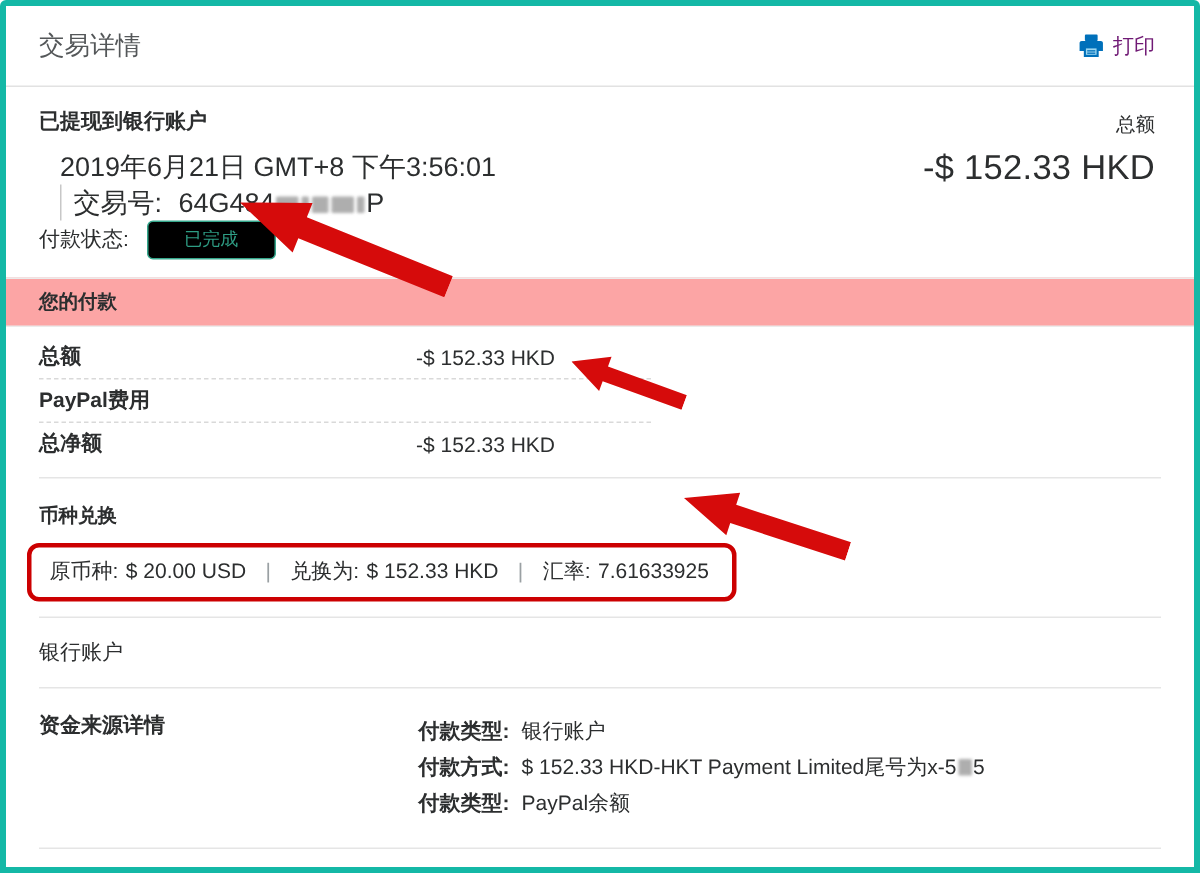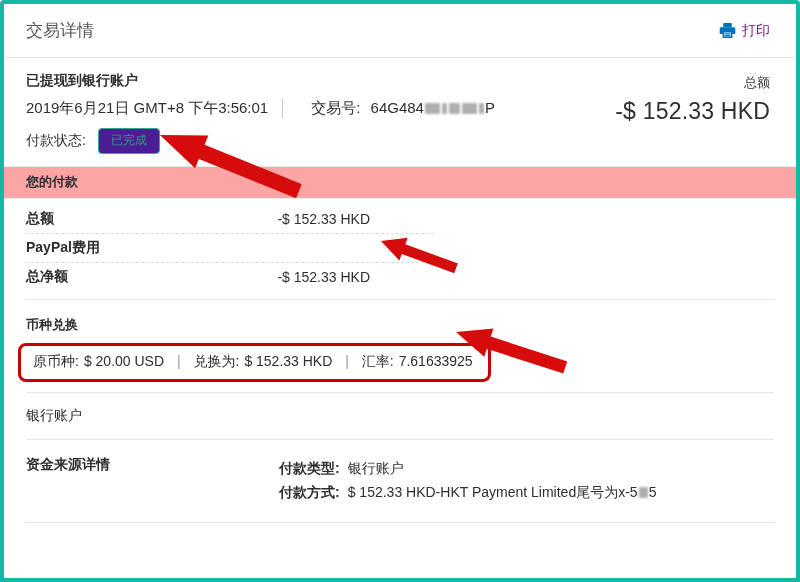--- a/index.html
+++ b/index.html
@@ -29,31 +29,31 @@
   .hdr-title { font-size: 17px; color: #545759; }
   .print-btn {
     display: flex; align-items: center; gap: 6px;
     color: #701a75; font-size: 14px; cursor: pointer;
     background: none; border: none; font-family: inherit;
   }
 
   
   .summary { display: flex; justify-content: space-between; padding: 14px 26px 12px 22px; }
   .sum-line1 { font-size: 14px; font-weight: bold; }
-  .sum-line2 { margin-top: 9px; font-size: 15px; display: flex; align-items: baseline; }
-  .txn { border-left: 1px solid #c7c7c7; margin-left: 14px; padding-left: 28px; }
+  .sum-line2 { margin-top: 9px; font-size: 18px; display: flex; align-items: baseline; flex-direction: column; }
+  .txn { border-left: 1px solid #c7c7c7; margin-left: 14px; padding-left: 8px; }
   .txn-label { margin-right: 6px; }
   .sum-right { text-align: right; }
   .total-label { font-size: 13px; margin-top: 2px; }
   .total-amount { font-size: 23px; font-weight: 500; margin-top: 6px; letter-spacing: .2px; }
-  .status-line { margin-top: 10px; font-size: 14px; display: flex; align-items: center; text-align: right; }
+  .status-line { margin-top: 0; font-size: 14px; display: flex; align-items: center; text-align: right; }
   .badge {
     display: inline-block; margin-left: 12px;
-    border: 1px solid #35a78c; color: #2e9d84; background: #4c1d95;
-    font-size: 12px; padding: 3px 12px 4px; border-radius: 4px;
+    border: 1px solid #35a78c; color: #2e9d84; background: #000000;
+    font-size: 12px; padding: 3px 24px 4px; border-radius: 4px;
   }
 
   
   .rx {
     display: inline-block; height: 11px; vertical-align: -1px;
     background: #9b9b9b; margin: 0 1px; border-radius: 1px;
     filter: blur(1.2px); opacity: .8;
   }
   .rx1{width:15px}.rx2{width:5px}.rx3{width:11px}.rx4{width:15px}.rx5{width:5px}.rx6{width:9px}
 
@@ -179,20 +179,23 @@
 
   <div class="kv" style="padding-top:10px">
     <span class="kv-label">资金来源详情</span>
     <span>
       <div class="fund-line">
         <span class="lbl">付款类型:</span><span>银行账户</span>
       </div>
       <div class="fund-line">
         <span class="lbl">付款方式:</span><span>$ 152.33 HKD-HKT Payment Limited尾号为x-5</span><span class="rx rx6"></span><span>5</span>
       </div>
+      <div class="fund-line">
+        <span class="lbl">付款类型:</span><span>PayPal余额</span>
+      </div>
     </span>
   </div>
 
   <hr class="div" style="margin-top:10px">
 
   <svg class="arrow" style="left:156px; top:112px; transform:rotate(22deg);" width="150" height="38" viewBox="0 0 100 30" preserveAspectRatio="none">
     <polygon points="0,15 30,1 30,9 100,9 100,21 30,21 30,29" fill="#d60b0b"></polygon>
   </svg>
   <svg class="arrow" style="left:377px; top:224px; transform:rotate(20deg);" width="80" height="26" viewBox="0 0 100 30" preserveAspectRatio="none">
     <polygon points="0,15 30,1 30,9 100,9 100,21 30,21 30,29" fill="#d60b0b"></polygon>

